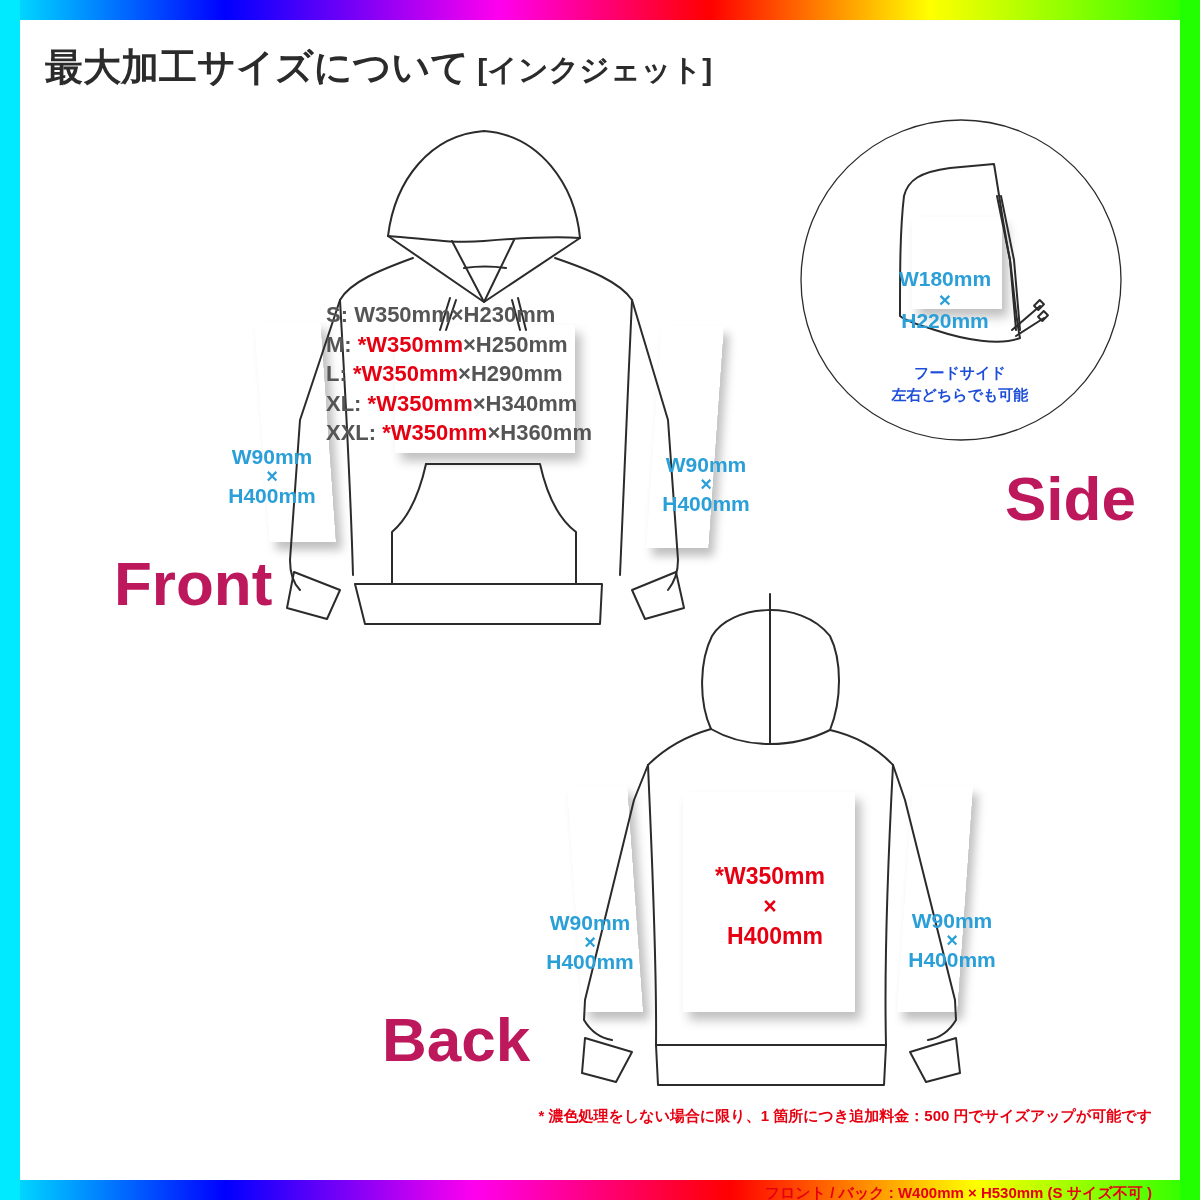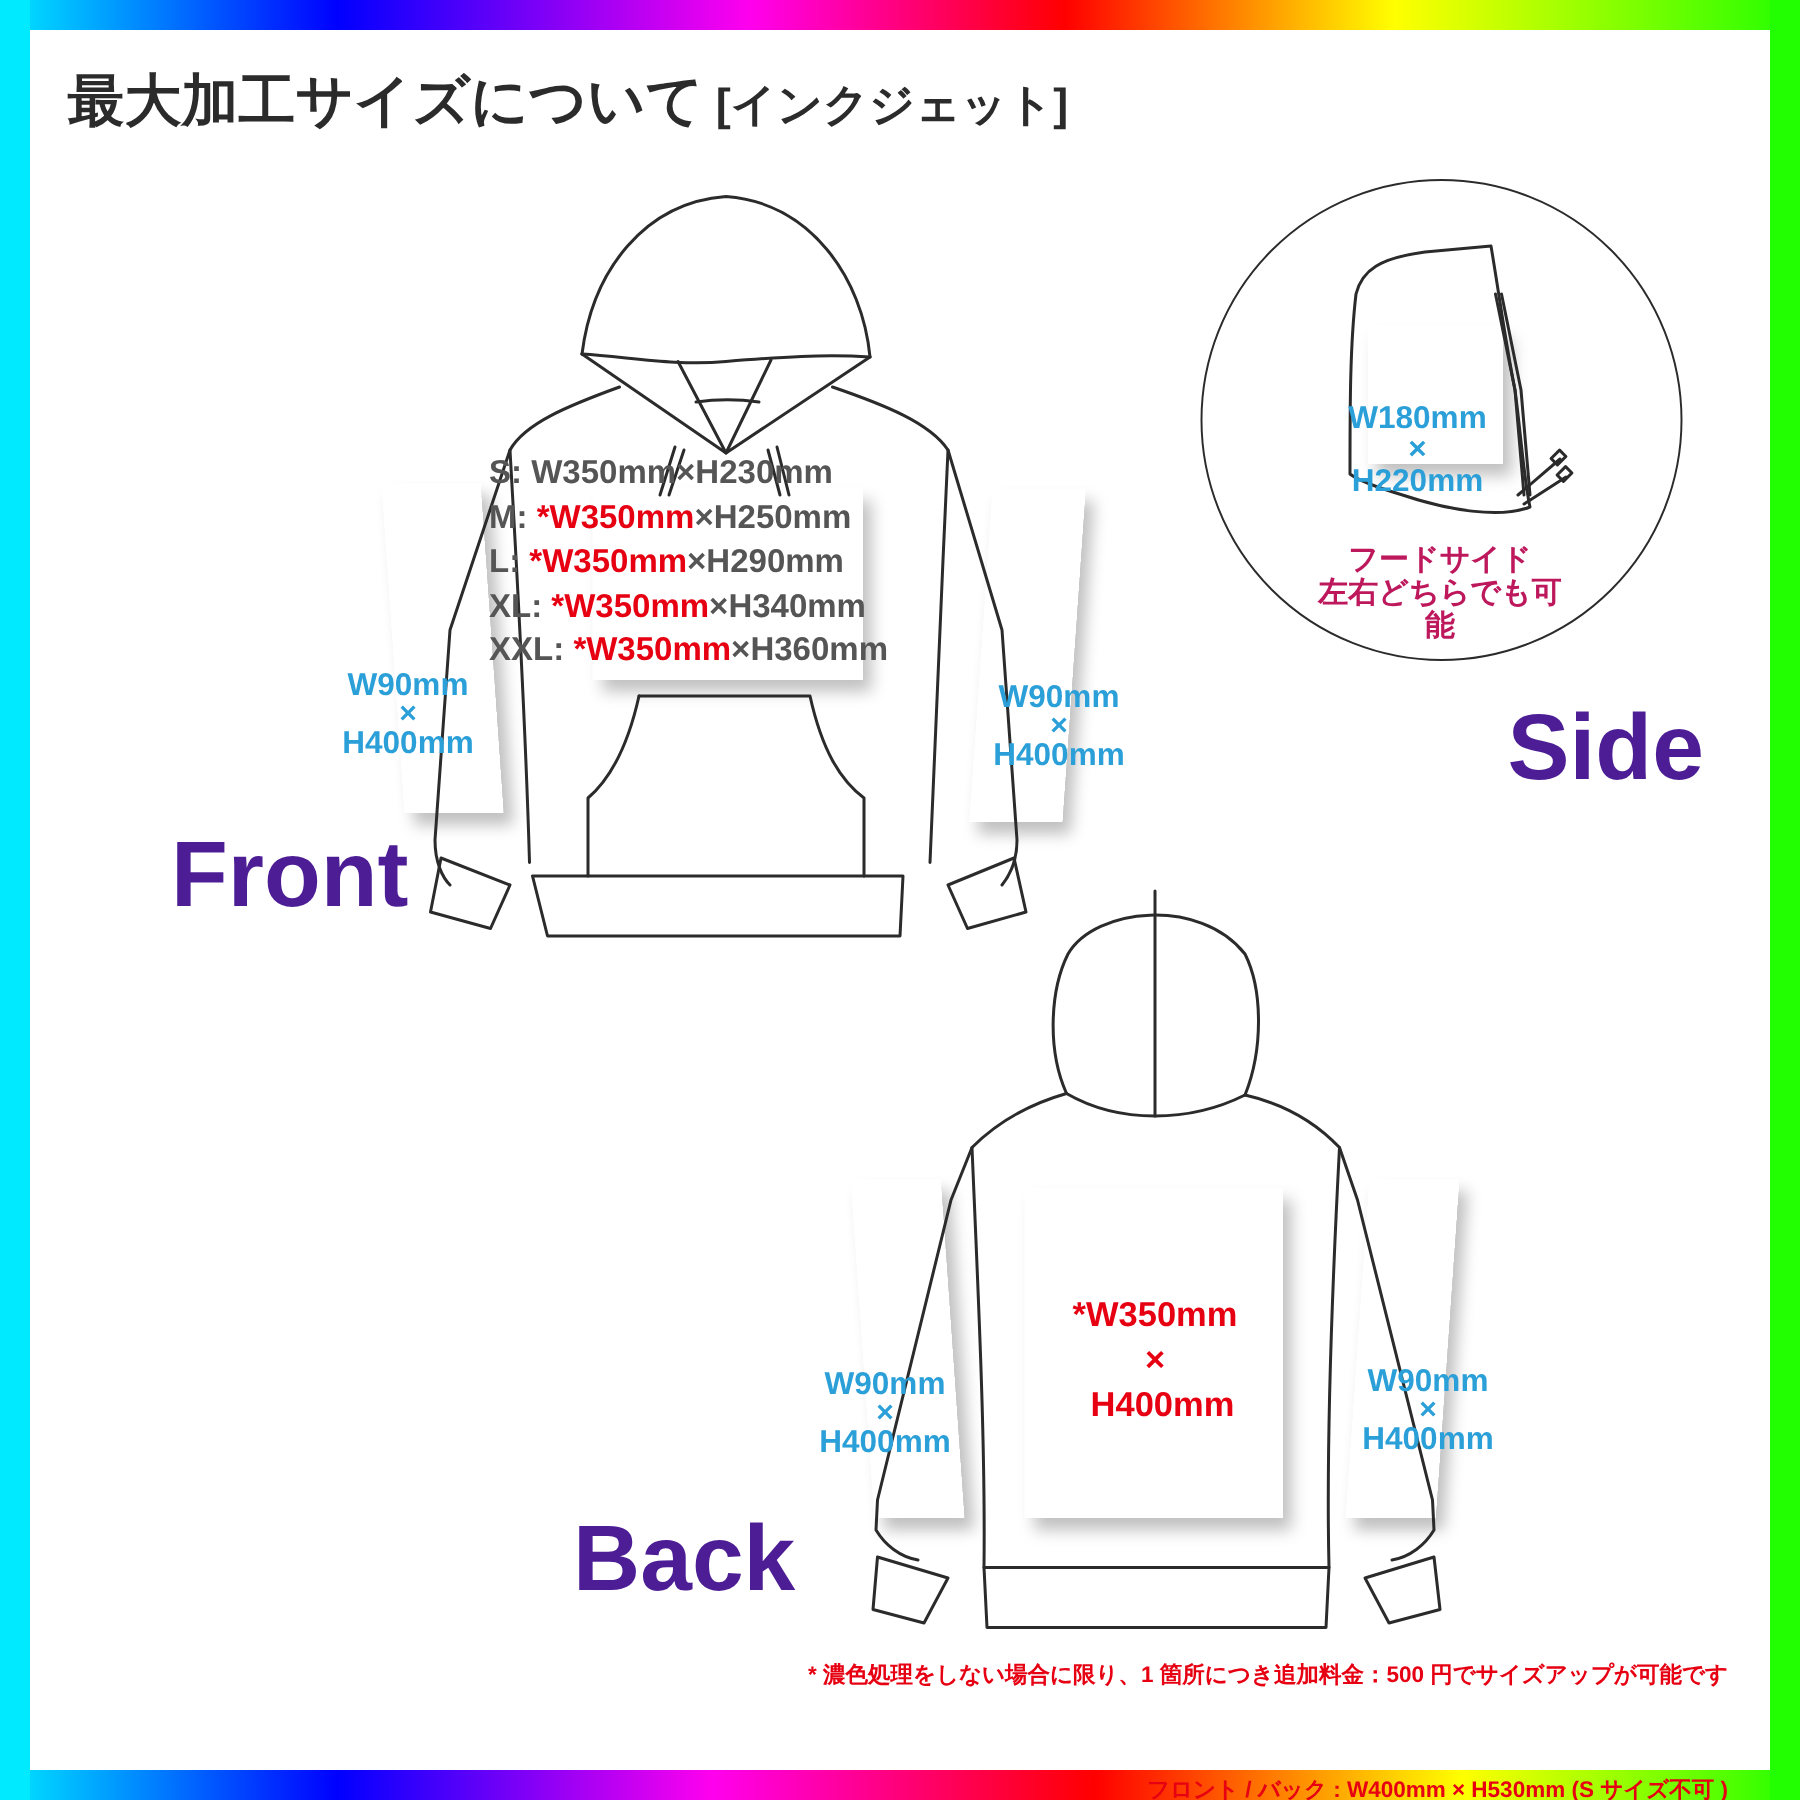--- a/index.html
+++ b/index.html
@@ -28,23 +28,23 @@
   .blue { color: #2a9fd8; margin-top: 44px; }
   .red { color: #e60012; }
 
   .sleeve-lbl { font-size: 21px; }
   .sleeve-lbl span { display: block; }
   .sleeve-lbl .x { font-size: 20px; line-height: 0.9; }
 
   .size-table { position: absolute; left: 326px; top: 300px; width: 316px; text-align: left; font-weight: bold; font-size: 22px; line-height: 29.5px; color: #555; }
   .size-row { white-space: nowrap; }
 
-  .view-label { position: absolute; font-weight: bold; color: #4c1d95; font-size: 62px; line-height: 1; }
+  .view-label { position: absolute; font-weight: bold; color: #be185d; font-size: 62px; line-height: 1; }
 
-  .side-note { position: absolute; left: 870px; top: 362px; width: 180px; text-align: center; color: #be185d; font-weight: bold; font-size: 20px; line-height: 22px; }
+  .side-note { position: absolute; left: 870px; top: 362px; width: 180px; text-align: center; color: #1d4ed8; font-weight: bold; font-size: 15px; line-height: 22px; }
 
   .back-lbl { font-size: 23px; line-height: 30px; }
 
   .footnote { position: absolute; right: 48px; color: #e60012; font-weight: bold; font-size: 15px; white-space: nowrap; text-align: right; }
 </style>
 </head>
 <body>
 
 <div class="frame-top"></div>
 <div class="frame-bottom"></div>

